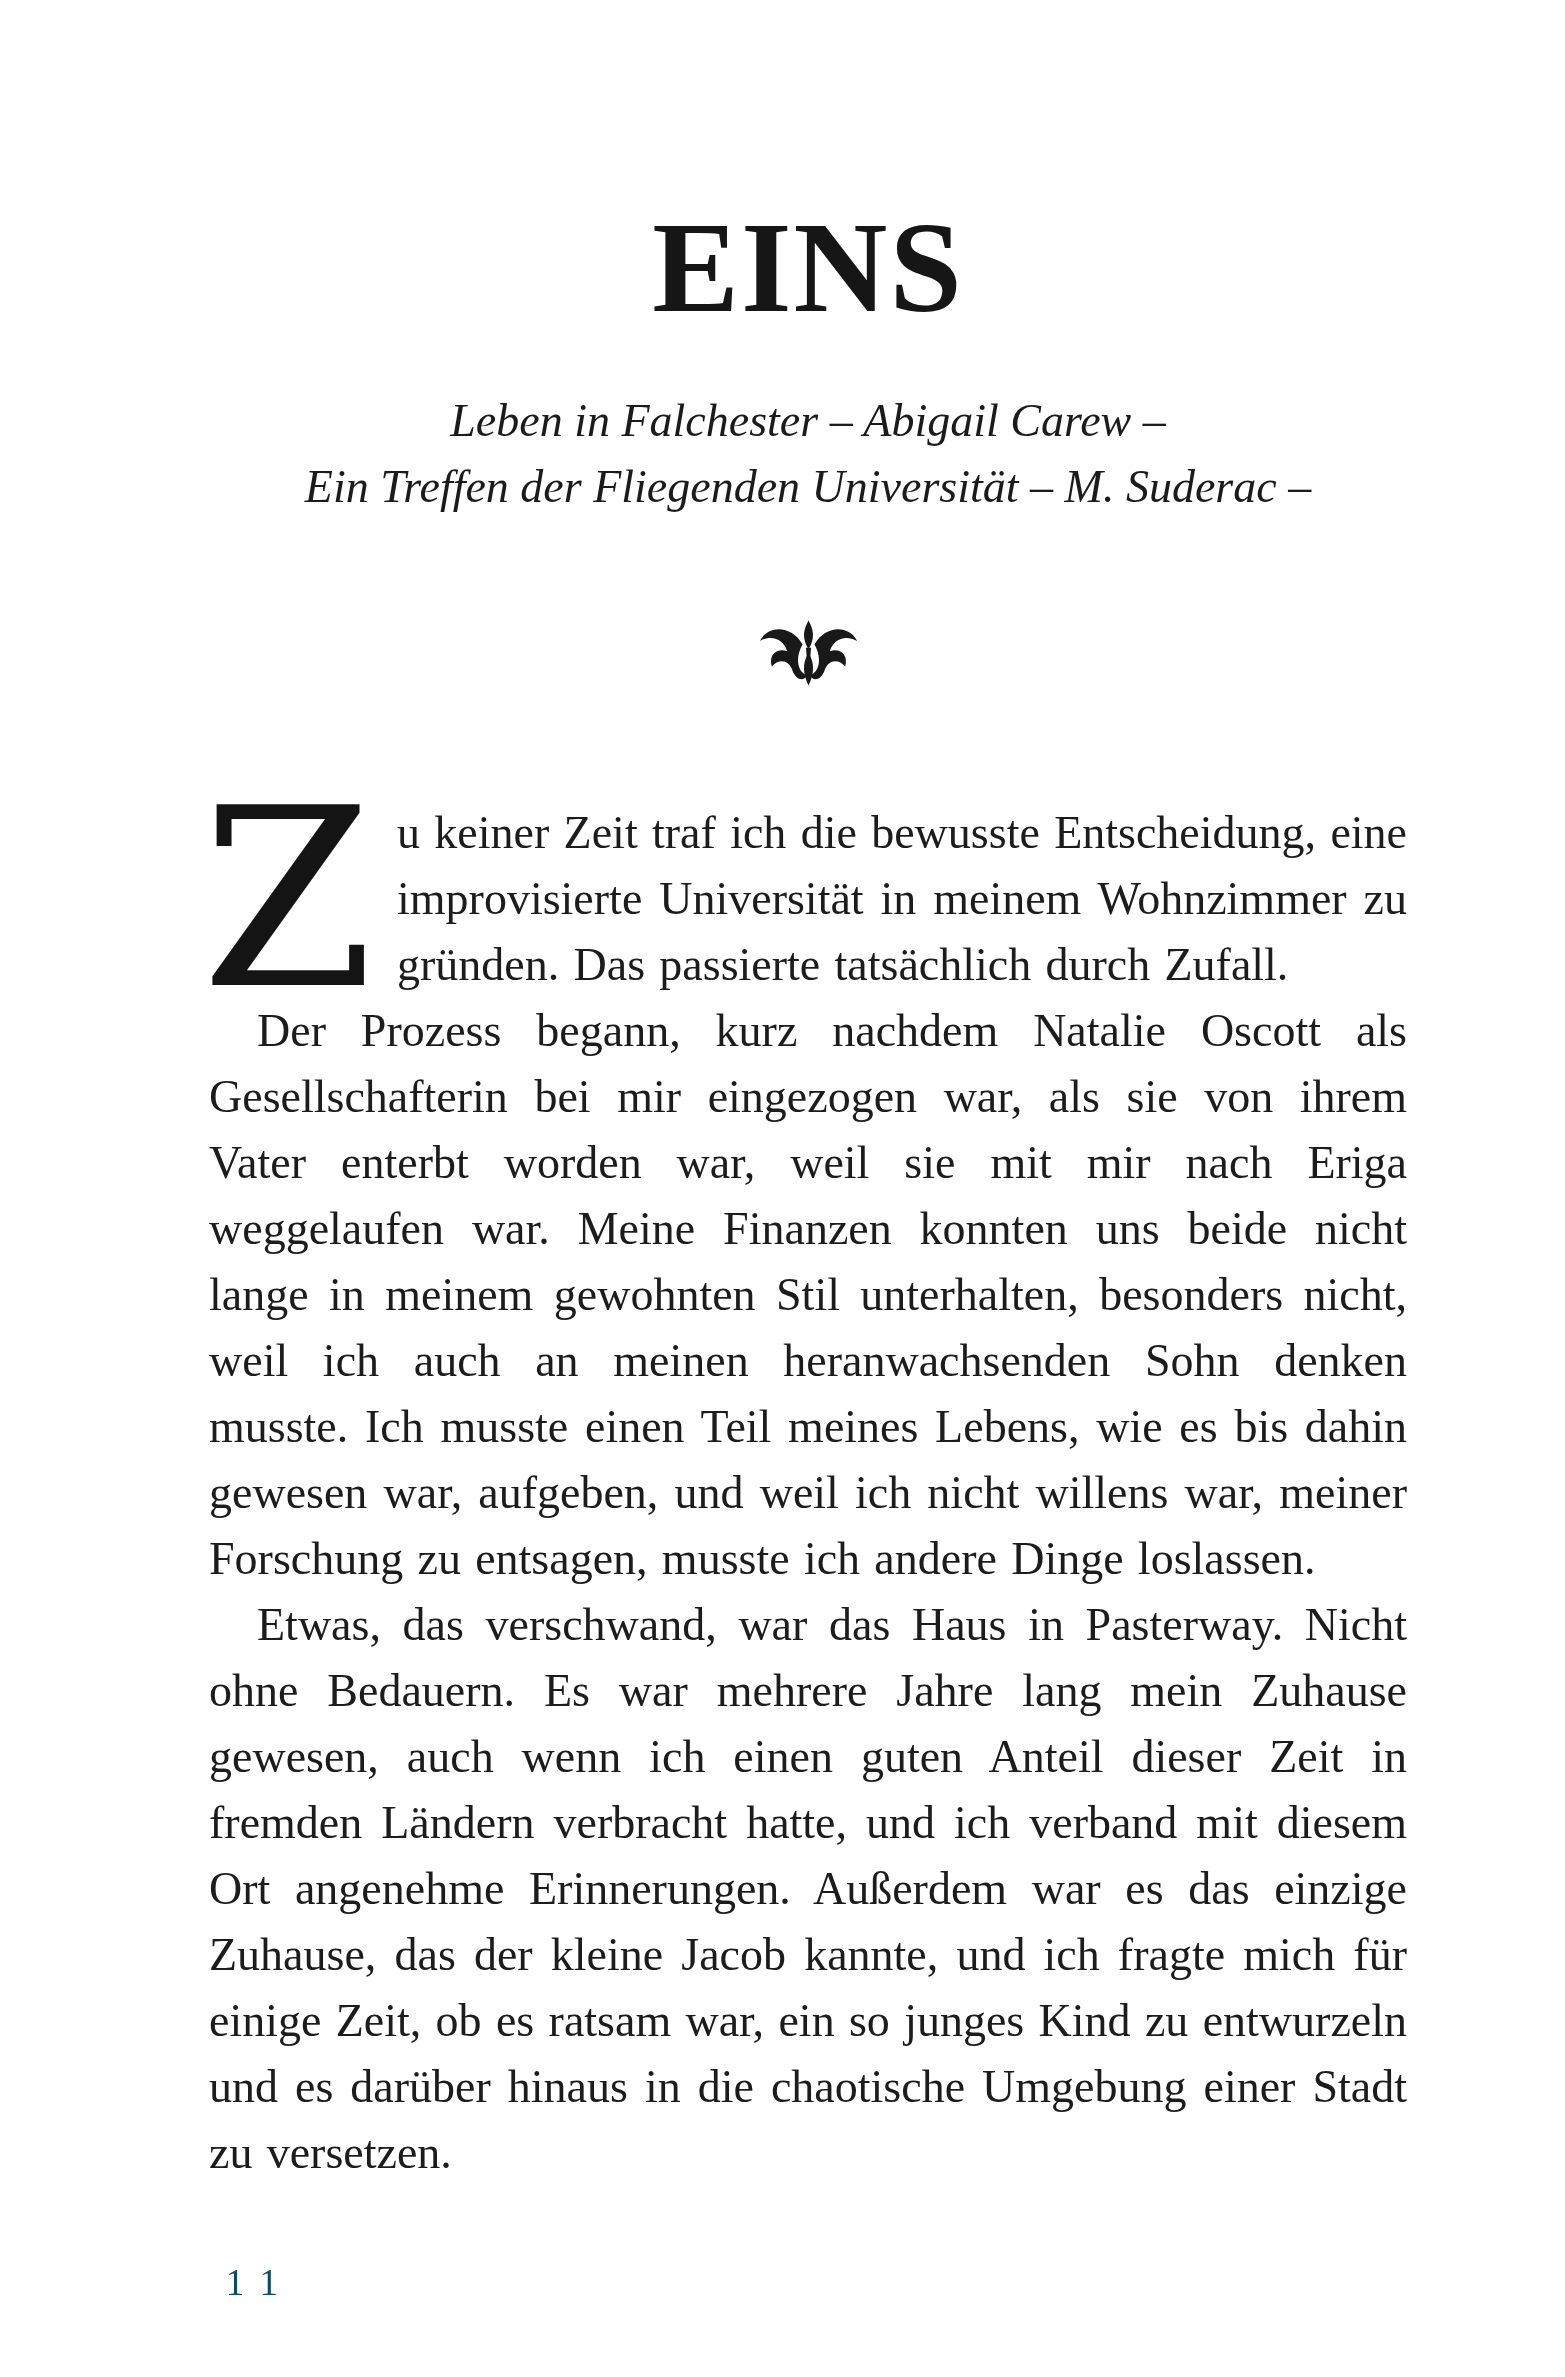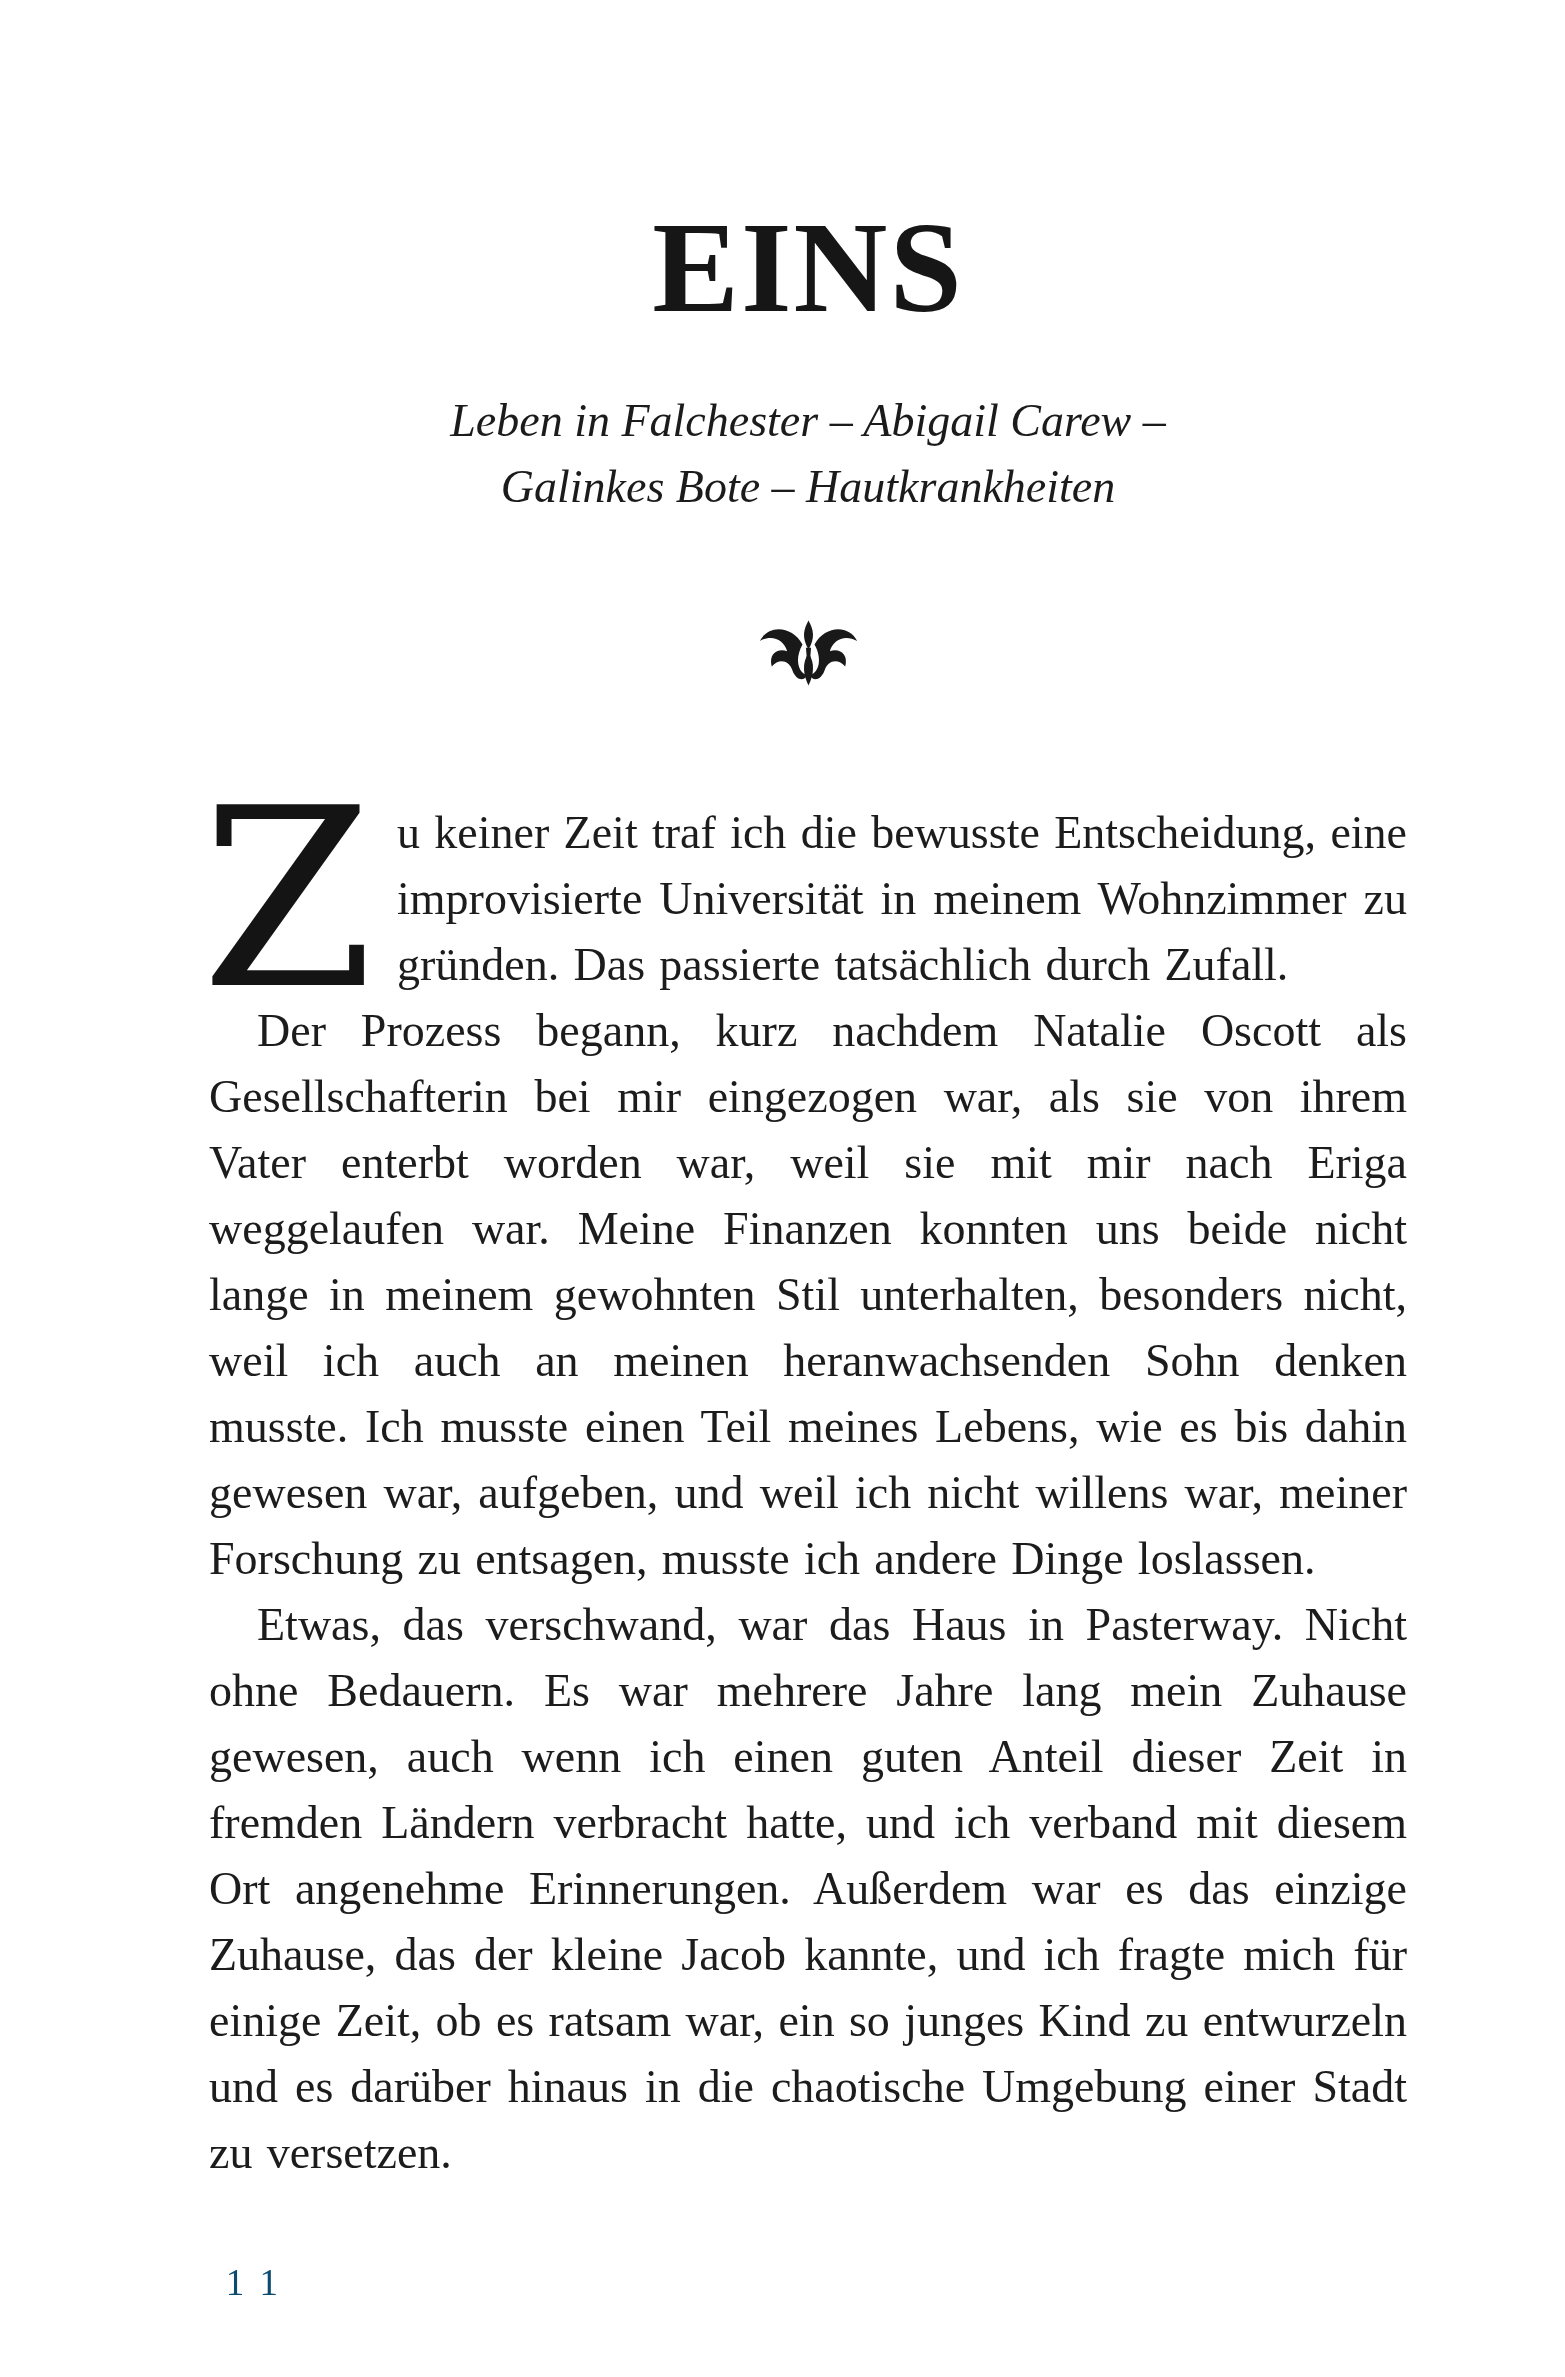--- a/index.html
+++ b/index.html
@@ -81,21 +81,21 @@
 </style>
 </head>
 <body>
 
 <div class="page" lang="de">
 
   <h1 class="chapter-title">EINS</h1>
 
   <div class="subtitle">
     <div class="subtitle-line">Leben in Falchester – Abigail Carew –</div>
-    <div class="subtitle-line">Galinkes Bote – Hautkrankheiten</div>
+    <div class="subtitle-line">Ein Treffen der Fliegenden Universität – M. Suderac –</div>
   </div>
 
   <div class="ornament">
     <svg width="111" height="77" viewBox="0 0 130 90" aria-hidden="true">
       <g fill="#191919">
 
         <path d="M65 4 C71 15 73 24 65 38 C57 24 59 15 65 4 Z"></path>
         <path d="M65 42 C73 54 71 68 65 80 C59 68 57 54 65 42 Z"></path>
         <path d="M62 36 L68 36 L67 48 L63 48 Z"></path>
 

